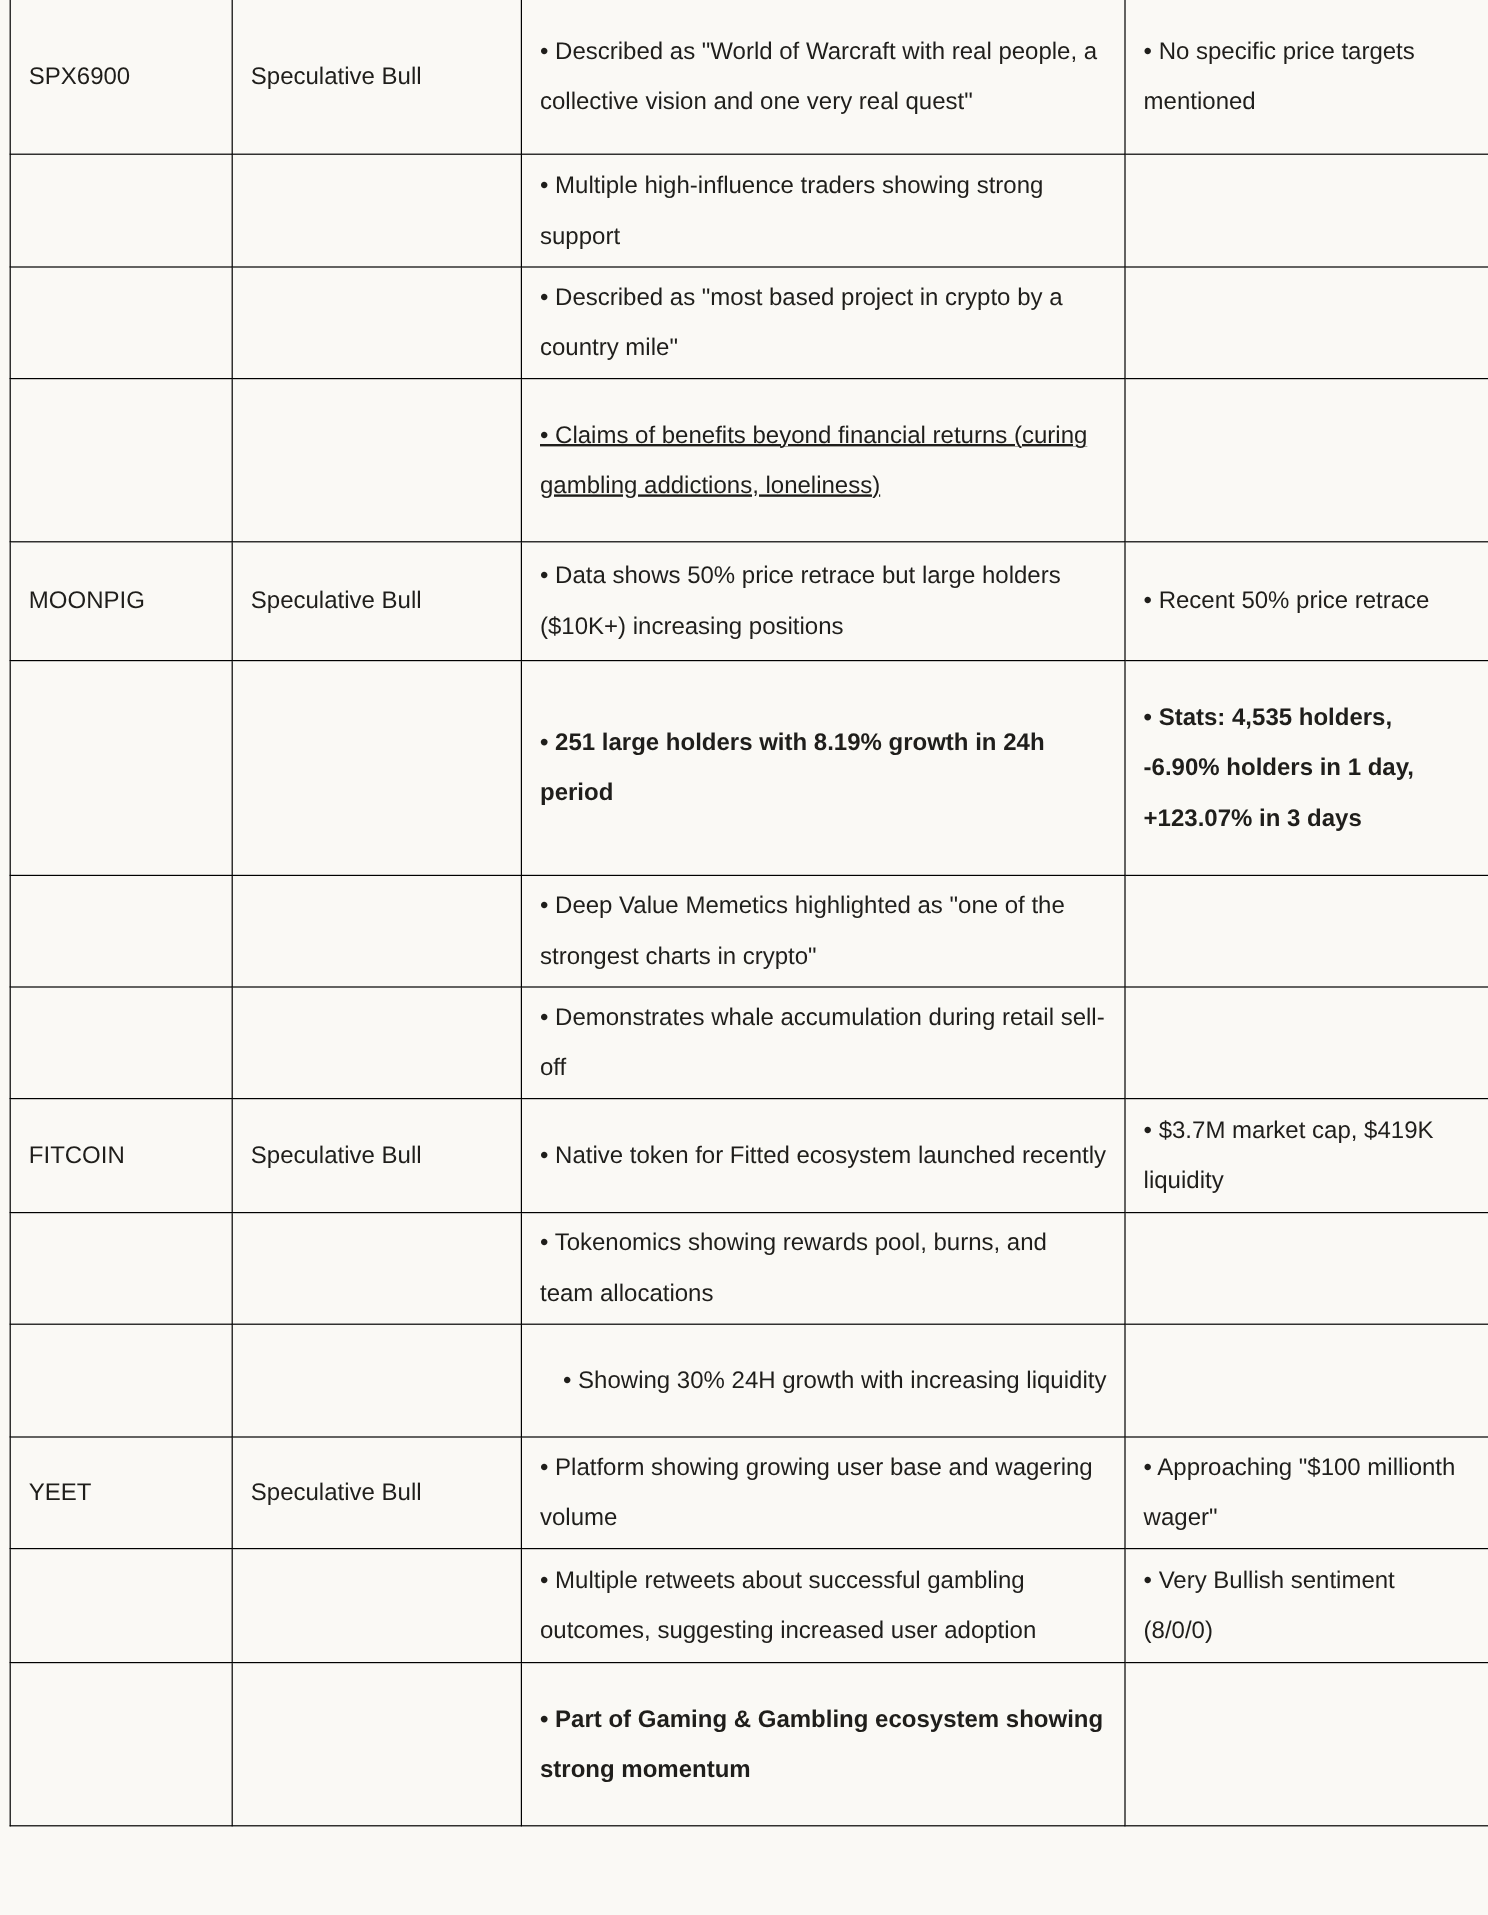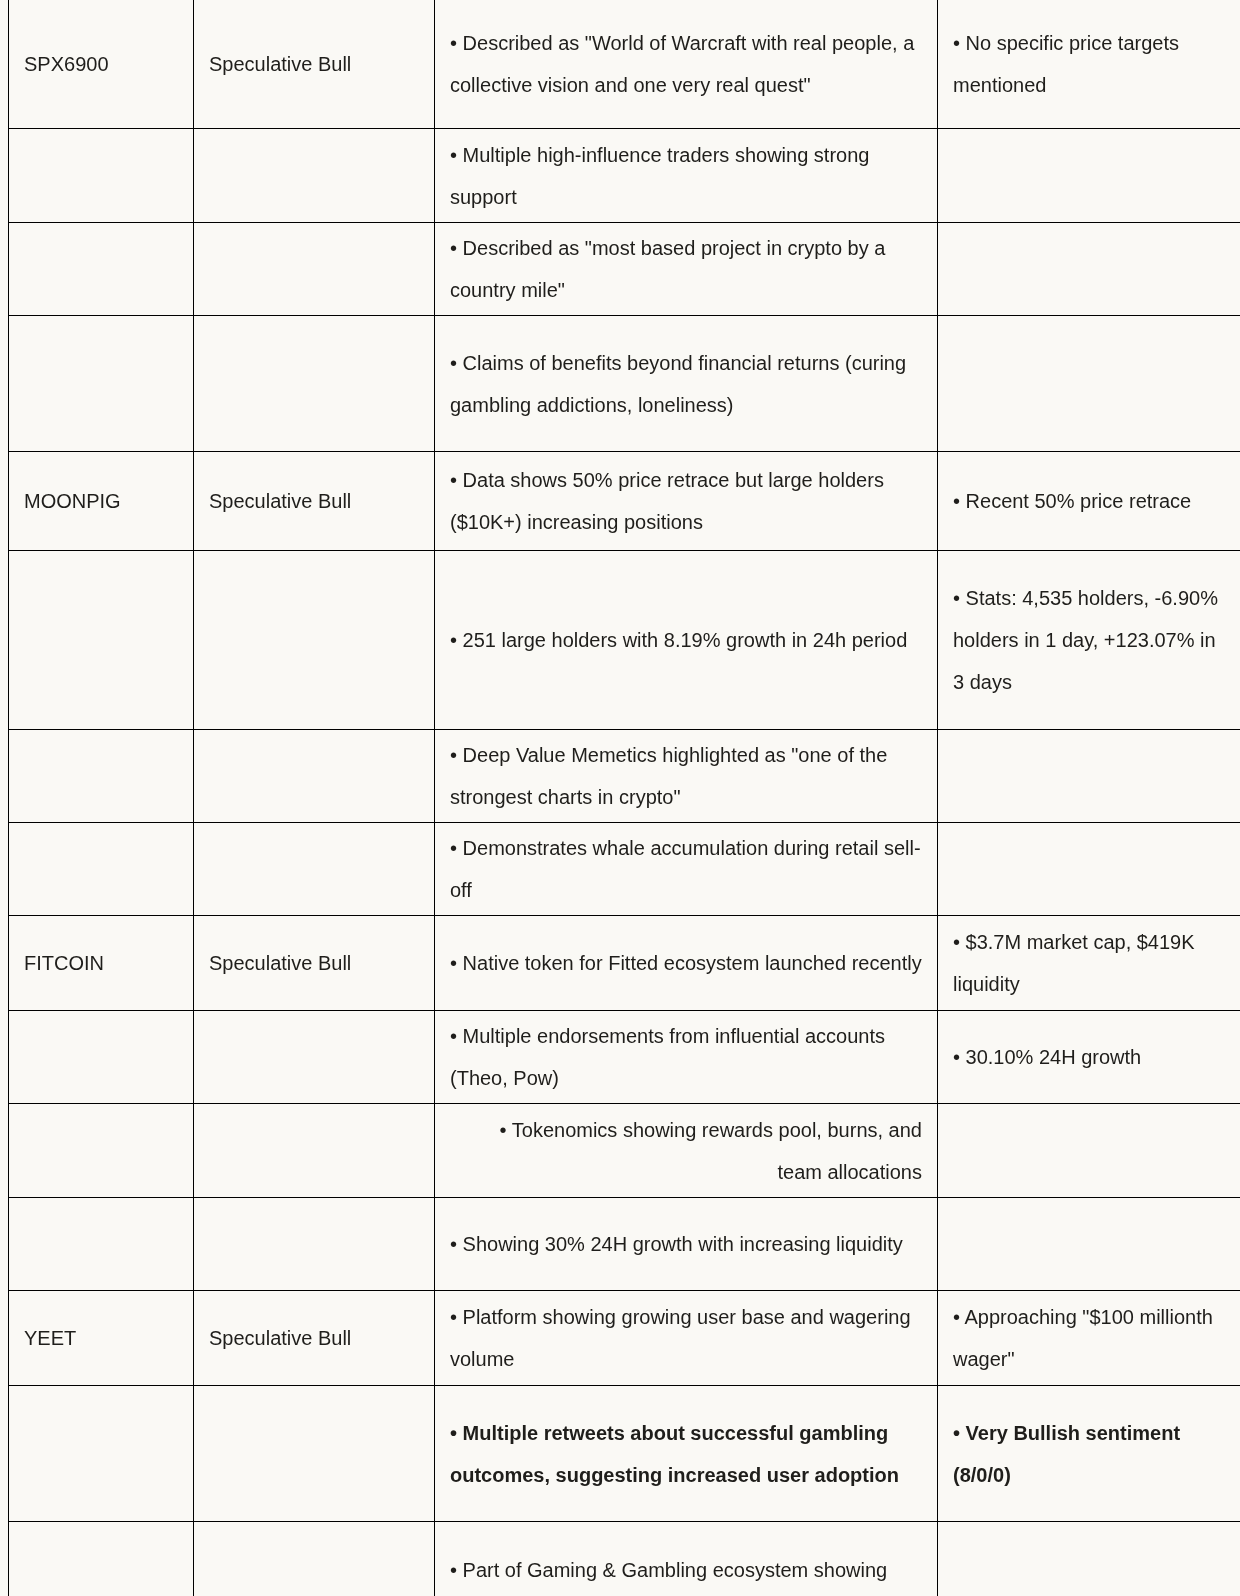--- a/index.html
+++ b/index.html
@@ -33,23 +33,23 @@
     padding: 2px 15px;
     overflow: hidden;
     word-wrap: break-word;
   }
   tr:first-child td { border-top: none; }
 
   
   tr:nth-child(1)  td { height: 124px; }
   tr:nth-child(2)  td { height: 89px;  }
   tr:nth-child(3)  td { height: 88px;  }
-  tr:nth-child(4)  td { height: 131px; }
+  tr:nth-child(4)  td { height: 131px; text-decoration: underline; }
   tr:nth-child(5)  td { height: 94px;  }
-  tr:nth-child(6)  td { height: 174px; }
+  tr:nth-child(6)  td { height: 174px; font-weight: bold; }
   tr:nth-child(7)  td { height: 88px; margin-left: 44px;  }
   tr:nth-child(8)  td { height: 88px; margin-top: 44px;  }
   tr:nth-child(9)  td { height: 90px;  }
   tr:nth-child(10) td { height: 88px;  }
   tr:nth-child(11) td { height: 89px; text-align: right;  }
   tr:nth-child(12) td { height: 88px; margin-left: 48px;  }
   tr:nth-child(13) td { height: 90px;  }
   tr:nth-child(14) td { height: 131px; font-weight: bold; }
   tr:nth-child(15) td { height: 134px; }
 </style>
@@ -120,26 +120,20 @@
     <td></td>
   </tr>
 
   <tr>
     <td>FITCOIN</td>
     <td>Speculative Bull</td>
     <td>• Native token for Fitted ecosystem launched recently</td>
     <td>• $3.7M market cap, $419K liquidity</td>
   </tr>
 
-  <tr>
-    <td></td>
-    <td></td>
-    <td>• Multiple endorsements from influential accounts (Theo, Pow)</td>
-    <td>• 30.10% 24H growth</td>
-  </tr>
 
   <tr>
     <td></td>
     <td></td>
     <td>• Tokenomics showing rewards pool, burns, and team allocations</td>
     <td></td>
   </tr>
 
   <tr>
     <td></td>

